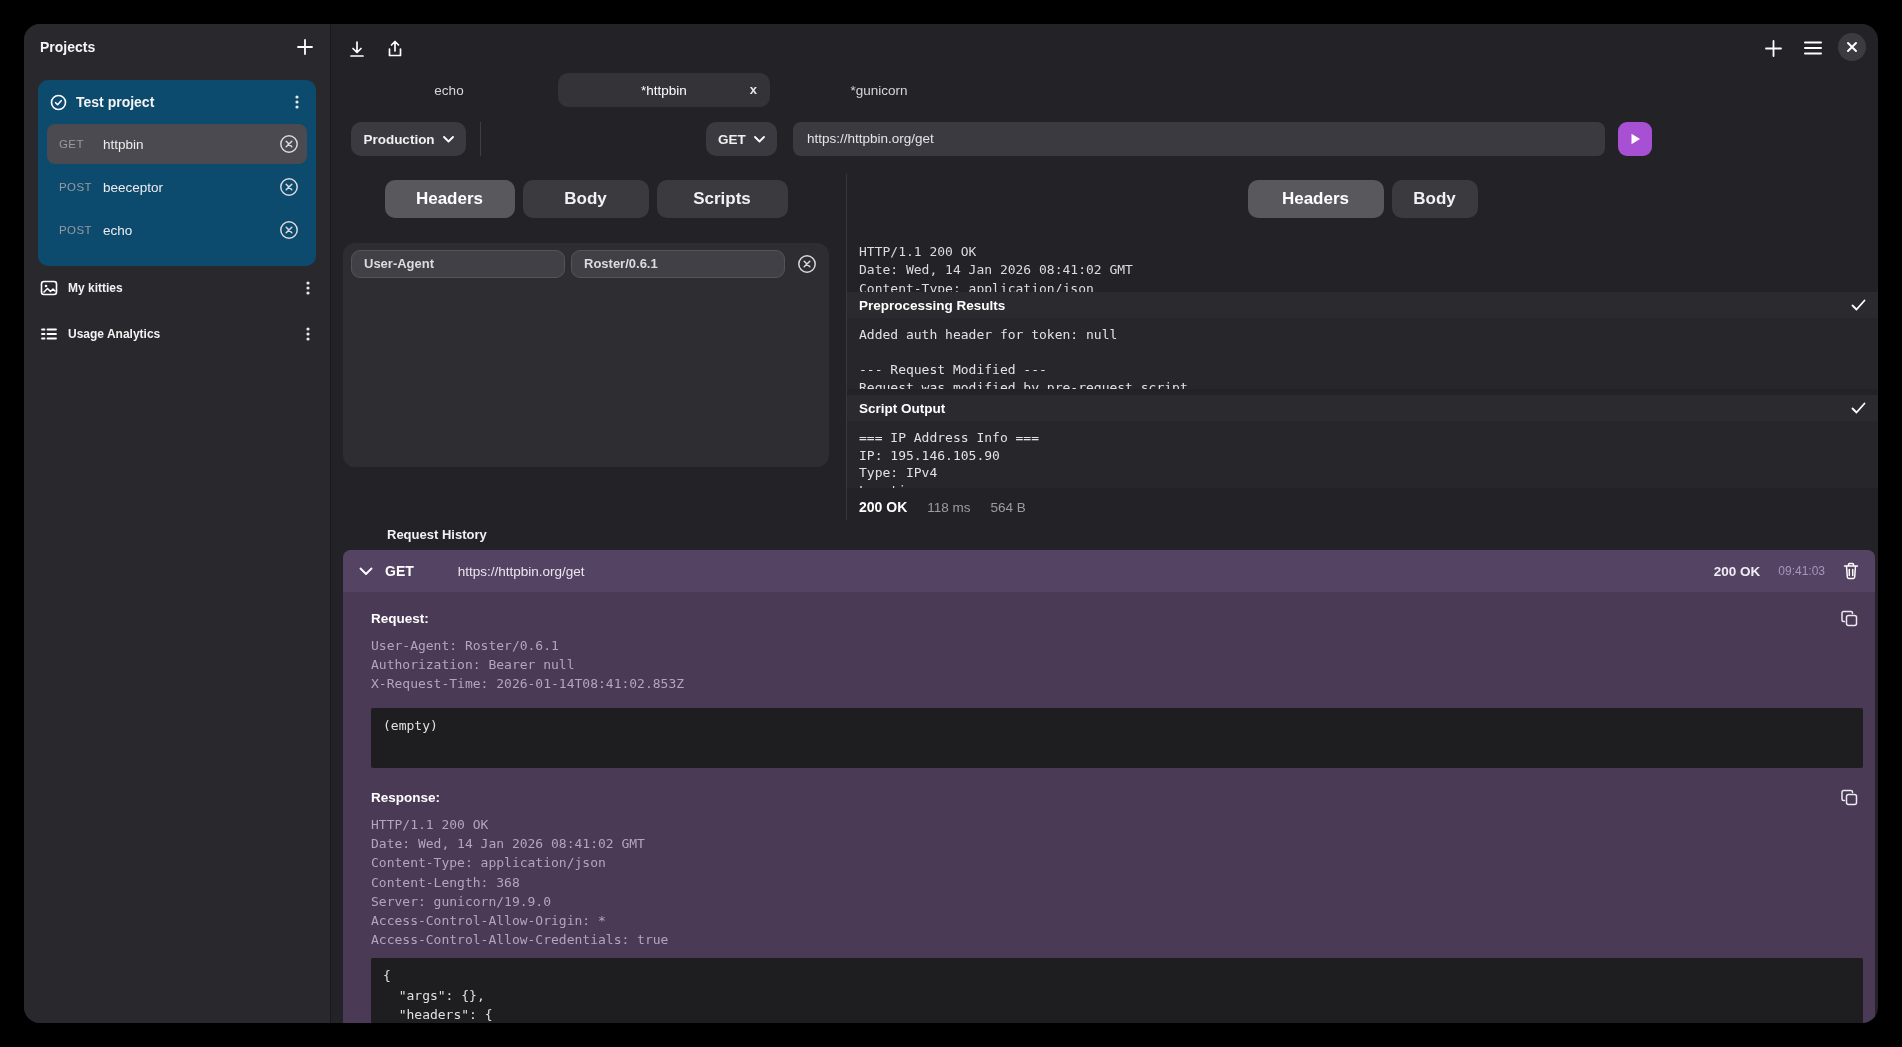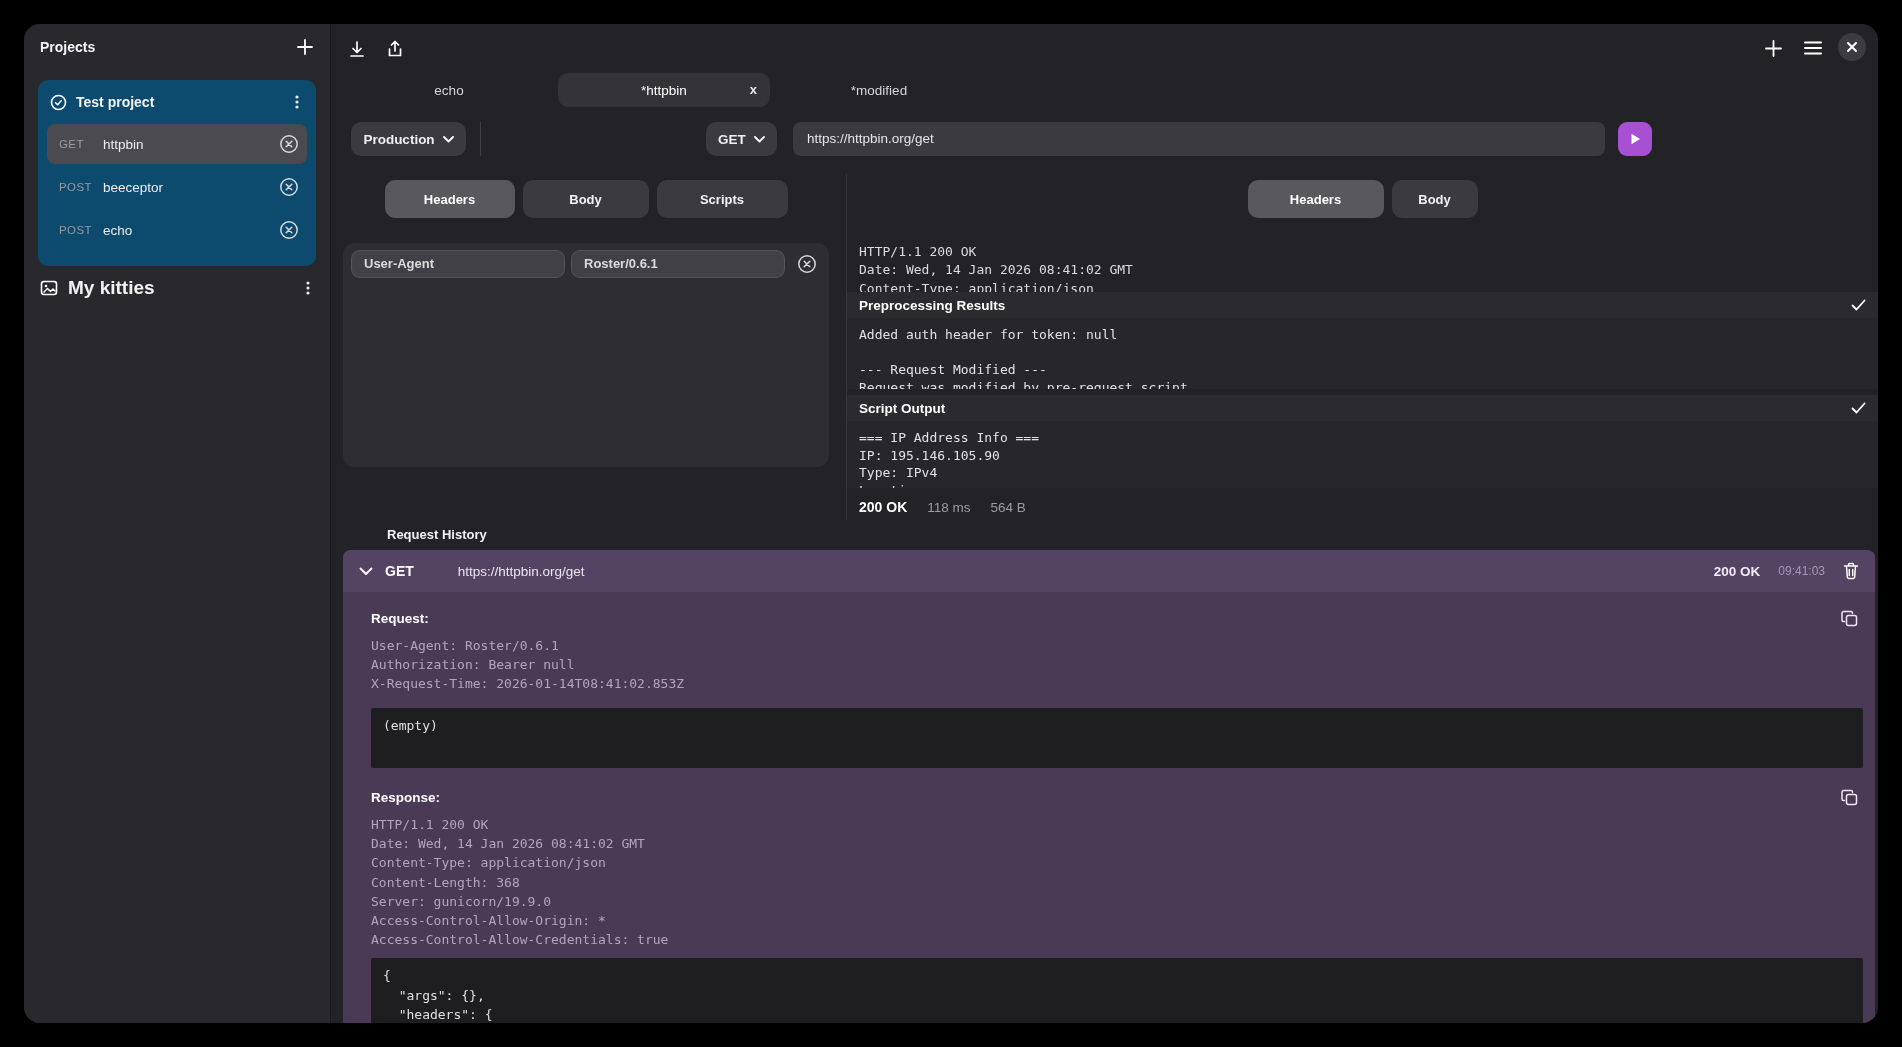--- a/index.html
+++ b/index.html
@@ -26,21 +26,21 @@
   .group-head { display:flex; align-items:center; height:44px; padding:0 12px; gap:9px; }
   .group-name { font-size:14px; font-weight:bold; color:#f3f3f4; }
   .spacer { flex:1; }
   .items { padding:0 9px; }
   .item { height:40px; margin-bottom:3px; border-radius:8px; display:flex; align-items:center; }
   .item.sel { background:#4a4a50; }
   .item .method { width:48px; padding-left:12px; font-size:11.5px; color:#9a9aa1; letter-spacing:.4px; }
   .item .iname { font-size:13.5px; color:#ededee; margin-left:8px; }
   .item .xwrap { margin-right:8px; display:flex; }
   .coll { left:0; width:307px; height:36px; display:flex; align-items:center; padding:0 16px; gap:10px; }
-  .coll .cname { font-size:19px; font-weight:bold; color:#f2f2f3; }
+  .coll .cname { font-size:12px; font-weight:bold; color:#f2f2f3; }
 
   
   .icon-btn { width:24px; height:24px; display:flex; align-items:center; justify-content:center; }
   .close-circle { left:1814px; top:9px; width:28px; height:28px; border-radius:50%;
                   background:#3b3b40; display:flex; align-items:center; justify-content:center; }
 
   
   .doctab { top:49px; width:212px; height:34px; border-radius:10px; display:flex;
             align-items:center; justify-content:center; font-size:13.5px; color:#d6d6d9; }
   .doctab.active { background:#333338; color:#ffffff; }
@@ -57,21 +57,21 @@
                border-radius:8px; line-height:34px; padding:0 14px; font-size:13.5px; color:#e4e4e7; }
   .send-btn { left:1594px; top:98px; width:34px; height:34px; background:#a750d4;
               border-radius:9px; display:flex; align-items:center; justify-content:center; }
 
   
   .vdiv2 { left:822px; top:150px; width:1px; height:346px; background:#38383c; }
   .seg-row { display:flex; justify-content:center; gap:8px; }
   .lt-tabs { left:319px; top:156px; width:486px; }
   .rt-tabs { left:823px; top:156px; width:1031px; }
   .seg { height:38px; border-radius:10px; display:flex; align-items:center; justify-content:center;
-         font-size:13px; font-weight:bold; color:#f2f2f3; background:#3a3a3f; }
+         font-size:17px; font-weight:bold; color:#f2f2f3; background:#3a3a3f; }
   .seg.active { background:#58585d; color:#fff; }
 
   .hdr-panel { left:319px; top:219px; width:486px; height:224px; background:#2d2d32; border-radius:12px; }
   .hdr-row { display:flex; align-items:center; gap:6px; padding:7px 8px;font-weight:bold; }
   .hdr-input { width:215px; height:28px; background:#404046; border:1px solid #54545a;
                border-radius:9px; line-height:26px; padding:0 12px; font-size:13px; color:#dcdcdf;
                white-space:nowrap; overflow:hidden; }
   .add-hdr { left:319px; top:450px; width:486px; height:31px; background:#38383d; border-radius:10px;
              display:flex; align-items:center; justify-content:center; font-size:14px;
              font-weight:bold; color:#fafafa; }
@@ -179,20 +179,36 @@
       <span class="spacer"></span>
       <svg width="14" height="16" viewBox="0 0 14 16">
           <g fill="#e8e8ea">
             <circle cx="7" cy="3" r="1.6"></circle>
             <circle cx="7" cy="8" r="1.6"></circle>
             <circle cx="7" cy="13" r="1.6"></circle>
           </g>
         </svg>
     </div>
 
+    <div class="a coll" style="top:292px;">
+      <svg width="18" height="18" viewBox="0 0 18 18">
+          <g stroke="#fff" stroke-width="1.8" stroke-linecap="round">
+            <path d="M2 4.5h2.5M7.5 4.5H16M2 9h2.5M7.5 9H16M2 13.5h2.5M7.5 13.5H16"></path>
+          </g>
+        </svg>
+      <span class="cname">Usage Analytics</span>
+      <span class="spacer"></span>
+      <svg width="14" height="16" viewBox="0 0 14 16">
+          <g fill="#e8e8ea">
+            <circle cx="7" cy="3" r="1.6"></circle>
+            <circle cx="7" cy="8" r="1.6"></circle>
+            <circle cx="7" cy="13" r="1.6"></circle>
+          </g>
+        </svg>
+    </div>
   </div>
 
   <div class="a icon-btn" style="left:321px; top:13px;">
     <svg width="20" height="20" viewBox="0 0 20 20">
         <path d="M10 3v10M6 9.5l4 4 4-4" stroke="#fff" stroke-width="1.7" fill="none" stroke-linecap="round" stroke-linejoin="round"></path>
         <path d="M4 17h12" stroke="#fff" stroke-width="1.7" stroke-linecap="round"></path>
       </svg>
   </div>
   <div class="a icon-btn" style="left:359px; top:13px;">
     <svg width="20" height="20" viewBox="0 0 20 20">
@@ -217,21 +233,21 @@
   </div>
 
   <div class="a doctab" style="left:319px;">
     <span>echo</span>
   </div>
   <div class="a doctab active" style="left:534px;">
     <span>*httpbin</span>
     <span class="tab-x">x</span>
   </div>
   <div class="a doctab" style="left:749px;">
-    <span>*modified</span>
+    <span>*gunicorn</span>
   </div>
 
   <div class="a ctl env-btn">
     <span>Production</span>
     <svg width="11" height="7" viewBox="0 0 11 7">
         <path d="M1 1l4.5 4.5L10 1" stroke="#fff" stroke-width="1.8" fill="none" stroke-linecap="round" stroke-linejoin="round"></path>
       </svg>
   </div>
   <div class="a vdiv1"></div>
   <div class="a ctl method-btn">

